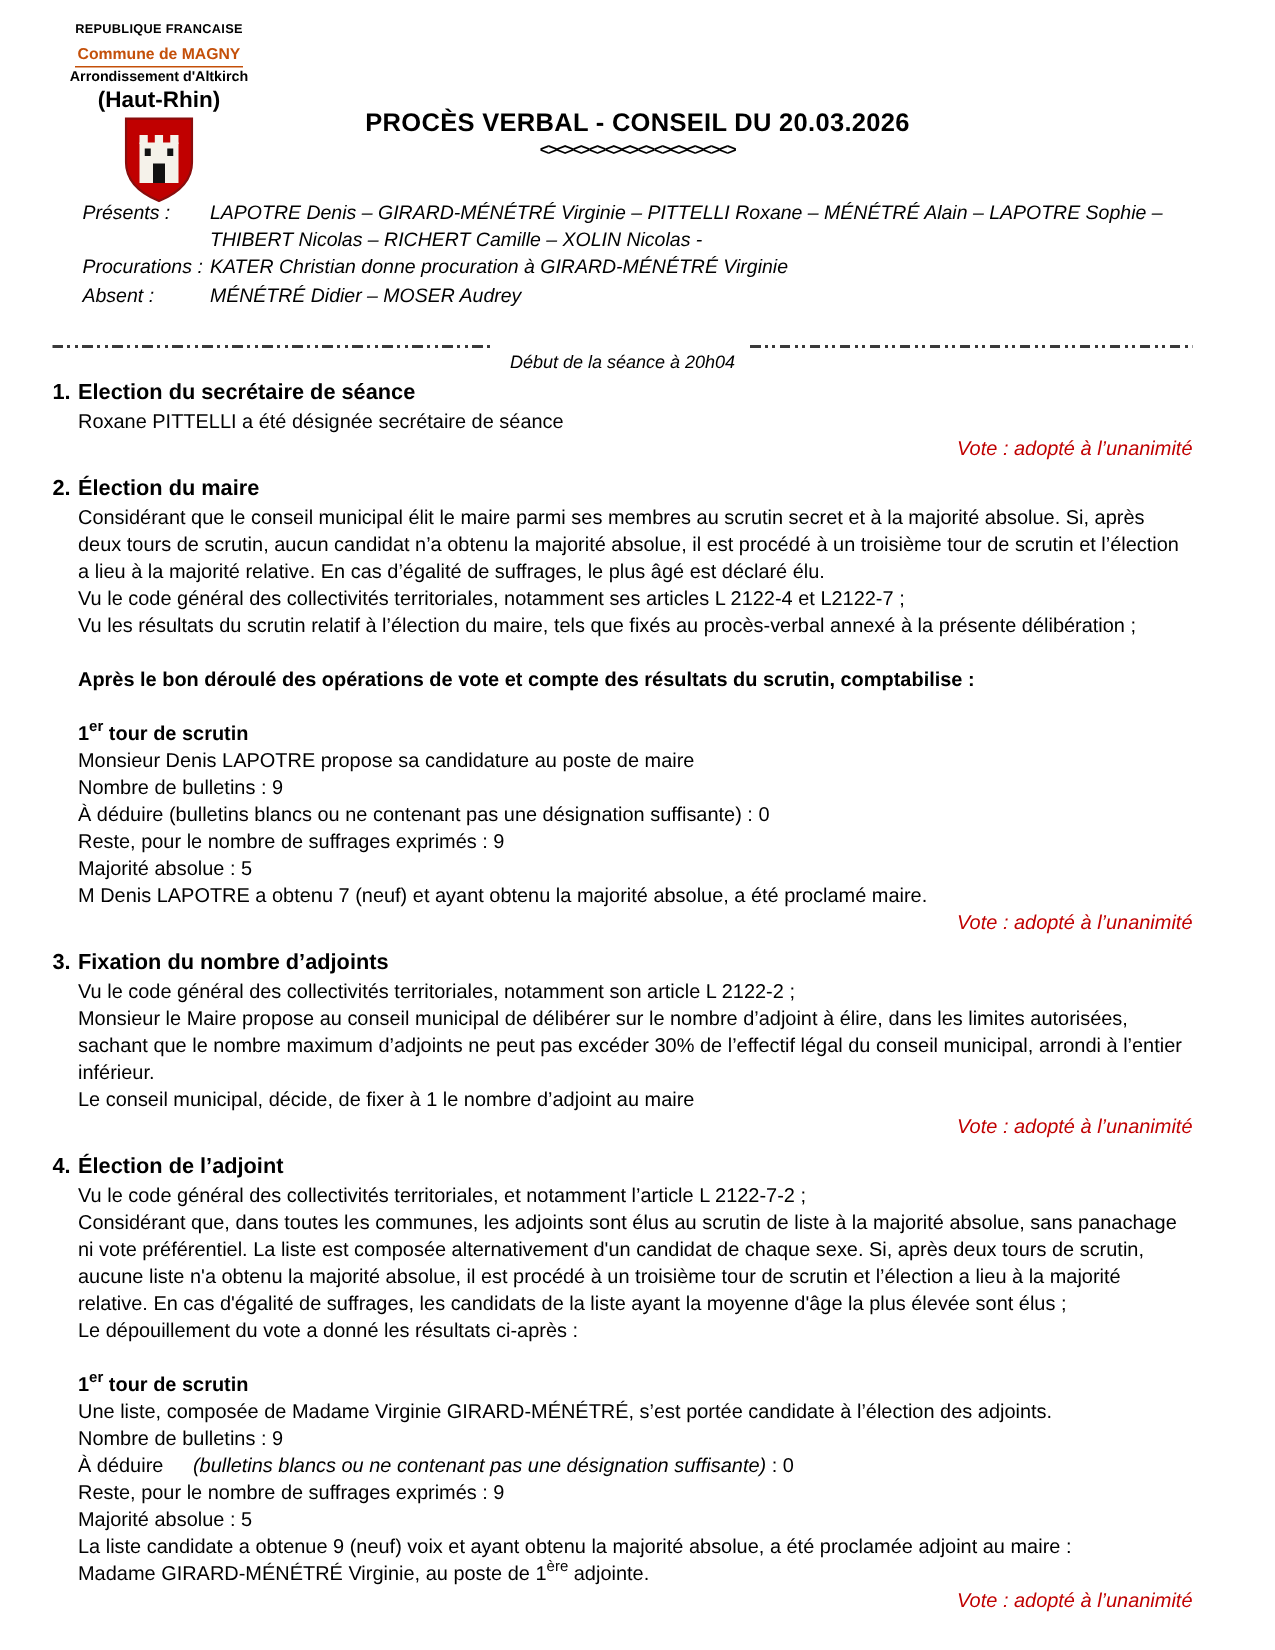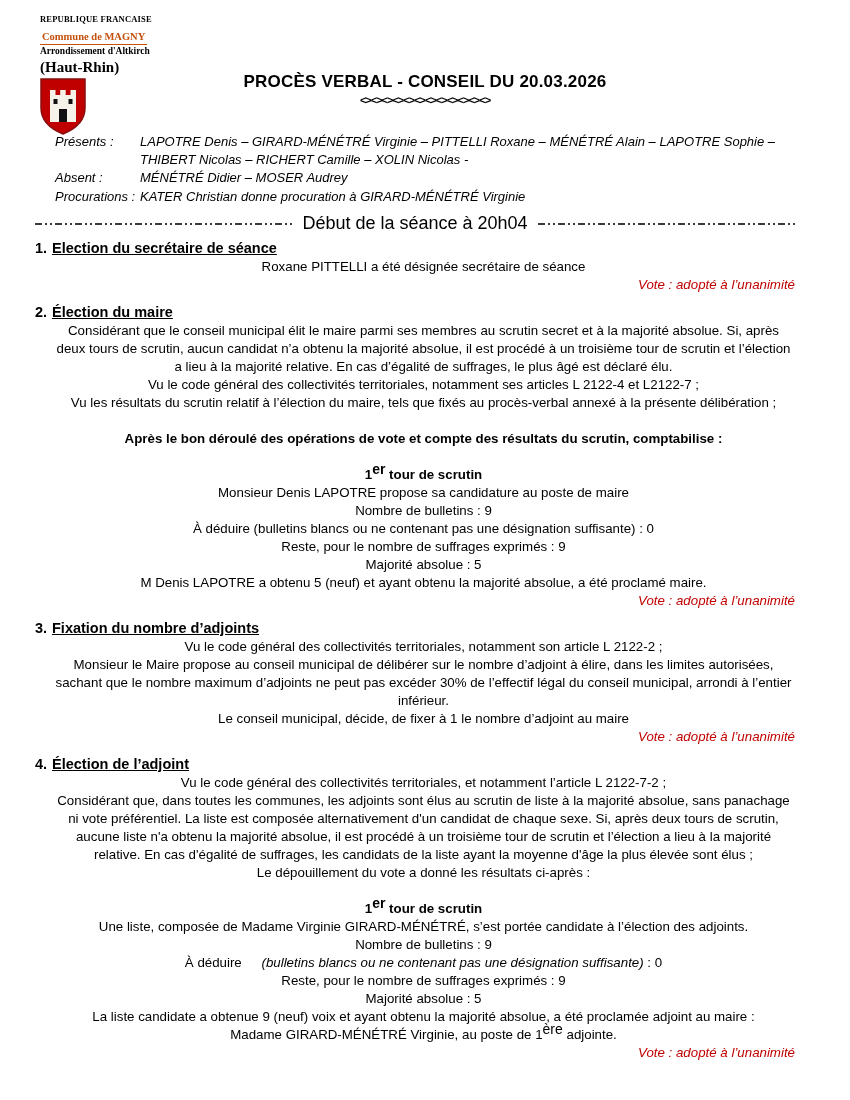--- a/index.html
+++ b/index.html
@@ -15,21 +15,21 @@
     background: #fff;
     padding: 14px 55px 0 35px;
     box-sizing: border-box;
     overflow: hidden;
   }
 
   
   .doc-header { position: relative; height: 119px; }
   .logo-block {
     position: absolute; left: 5px; top: 0; width: 132px;
-    text-align: left; line-height: 1.25; font-family: Liberation Serif, serif;
+    text-align: center; line-height: 1.25;
   }
   .republic { font-size: 8.5px; font-weight: 700; letter-spacing: .2px; }
   .commune {
     display: inline-block; font-size: 10.5px; font-weight: 700;
     color: var(--commune-accent, #c4500a);
     border-bottom: 1.5px solid var(--commune-accent, #c4500a);
     padding: 0 2px 1px; margin-top: 1px;
   }
   .arrond { font-size: 9.5px; font-weight: 700; margin-top: 1px; }
   .dept   { font-size: 15px; font-weight: 700; }
@@ -55,35 +55,35 @@
   
   .divider { display: flex; align-items: center; margin: 8px 0 5px; }
   .divider .dash {
     flex: 1; height: 2px;
     background: repeating-linear-gradient(90deg,
       #3a3a3a 0 7px, transparent 7px 10px,
       #3a3a3a 10px 12px, transparent 12px 15px,
       #3a3a3a 15px 17px, transparent 17px 20px);
   }
   .divider .session-text {
-    font-size: 18px; padding: 0 10px; white-space: nowrap;
+    font-style: italic; font-size: 12px; padding: 0 10px; white-space: nowrap; margin-top: 21px;
   }
 
   
   .doc-section { margin-bottom: 9px; }
   .sec-heading { display: flex; font-size: 14.5px; font-weight: 700; line-height: 18px; margin-bottom: 1px; }
   .sec-num { flex: 0 0 17px; width: 17px; }
-  .sec-title { text-decoration: underline; }
+  .sec-title { }
   .sec-body { margin-left: 17px; font-size: 13.3px; line-height: 18px; }
-  .sec-body p { margin: 0; text-align: center; }
+  .sec-body p { margin: 0; }
   .sec-body .vote { color: var(--accent-red, #c00000); font-style: italic; text-align: right; }
   .sec-body .bold { font-weight: 700; }
   .sec-body .blank { height: 18px; }
   .it { font-style: italic; margin-left: 16px; }
-  sup { font-size: 14px; line-height: 0; vertical-align: super; }
+  sup { font-size: 10px; line-height: 0; vertical-align: super; }
 </style>
 </head>
 <body>
 
 <div class="page">
 
   <div class="doc-header">
     <div class="logo-block">
       <div class="republic">REPUBLIQUE FRANCAISE</div>
       <div><span class="commune">Commune de MAGNY</span></div>
@@ -105,26 +105,26 @@
     <div class="doc-title">PROCÈS VERBAL - CONSEIL DU 20.03.2026</div>
     <div class="ornament">&lt;&gt;&lt;&gt;&lt;&gt;&lt;&gt;&lt;&gt;&lt;&gt;&lt;&gt;&lt;&gt;&lt;&gt;&lt;&gt;&lt;&gt;&lt;&gt;</div>
   </div>
 
   <div class="attendance">
     <div class="att-row">
       <span>Présents :</span>
       <span>LAPOTRE Denis – GIRARD-MÉNÉTRÉ Virginie – PITTELLI Roxane – MÉNÉTRÉ Alain – LAPOTRE Sophie – THIBERT Nicolas – RICHERT Camille – XOLIN Nicolas -</span>
     </div>
     <div class="att-row">
+      <span>Procurations :</span>
+      <span>KATER Christian donne procuration à GIRARD-MÉNÉTRÉ Virginie</span>
+    </div>
+    <div class="att-row">
       <span>Absent :</span>
       <span>MÉNÉTRÉ Didier – MOSER Audrey</span>
-    </div>
-    <div class="att-row">
-      <span>Procurations :</span>
-      <span>KATER Christian donne procuration à GIRARD-MÉNÉTRÉ Virginie</span>
     </div>
   </div>
 
   <div class="divider">
     <span class="dash"></span>
     <span class="session-text">Début de la séance à 20h04</span>
     <span class="dash"></span>
   </div>
 
   <div class="sections">
@@ -149,21 +149,21 @@
           <p>Vu les résultats du scrutin relatif à l’élection du maire, tels que fixés au procès-verbal annexé à la présente délibération ;</p>
           <div class="blank"></div>
           <p class="bold">Après le bon déroulé des opérations de vote et compte des résultats du scrutin, comptabilise :</p>
           <div class="blank"></div>
           <p class="bold">1<sup>er</sup> tour de scrutin</p>
           <p>Monsieur Denis LAPOTRE propose sa candidature au poste de maire</p>
           <p>Nombre de bulletins : 9</p>
           <p>À déduire (bulletins blancs ou ne contenant pas une désignation suffisante) : 0</p>
           <p>Reste, pour le nombre de suffrages exprimés : 9</p>
           <p>Majorité absolue : 5</p>
-          <p>M Denis LAPOTRE a obtenu 5 (neuf) et ayant obtenu la majorité absolue, a été proclamé maire.</p>
+          <p>M Denis LAPOTRE a obtenu 7 (neuf) et ayant obtenu la majorité absolue, a été proclamé maire.</p>
           <p class="vote">Vote : adopté à l’unanimité</p>
         </div>
       </section>
       <section class="doc-section">
         <div class="sec-heading">
           <span class="sec-num">3.</span>
           <span class="sec-title">Fixation du nombre d’adjoints</span>
         </div>
         <div class="sec-body">
           <p>Vu le code général des collectivités territoriales, notamment son article L 2122-2 ;</p>

